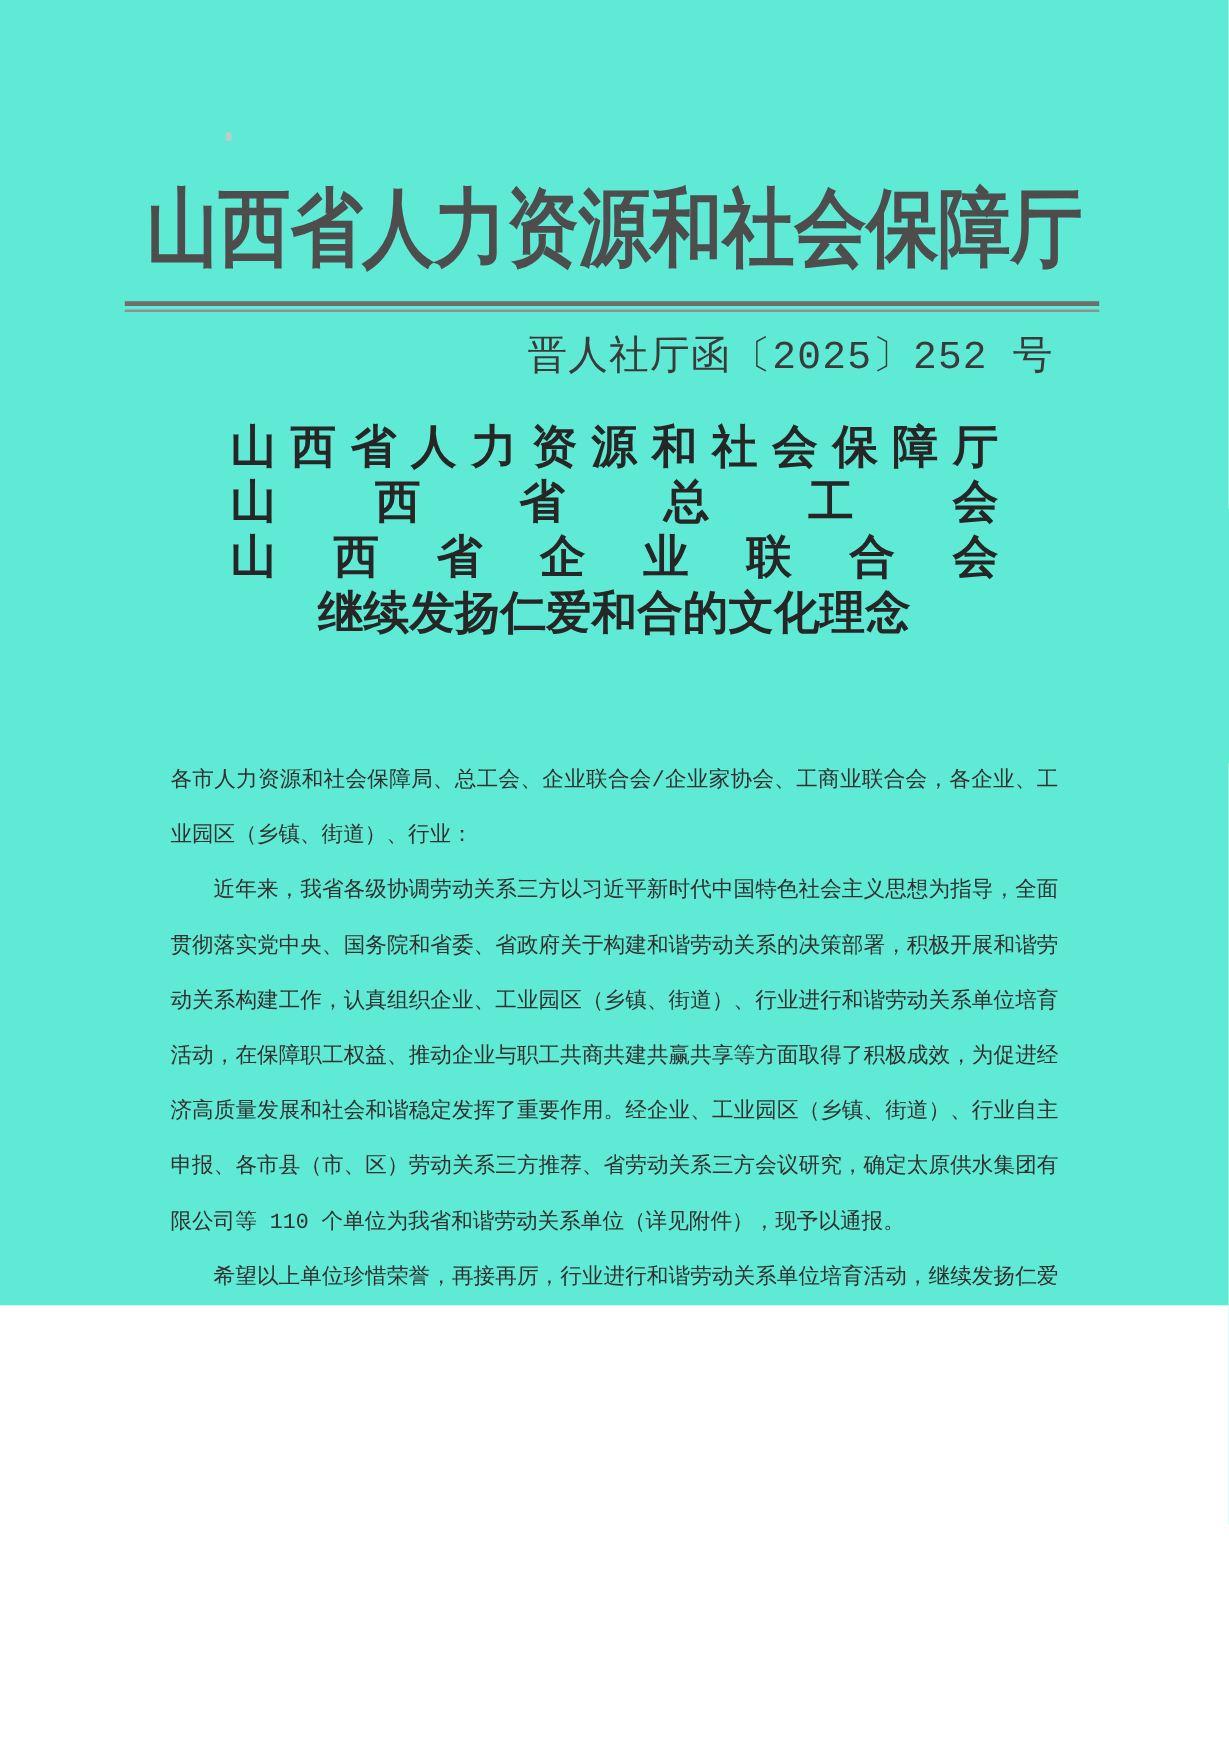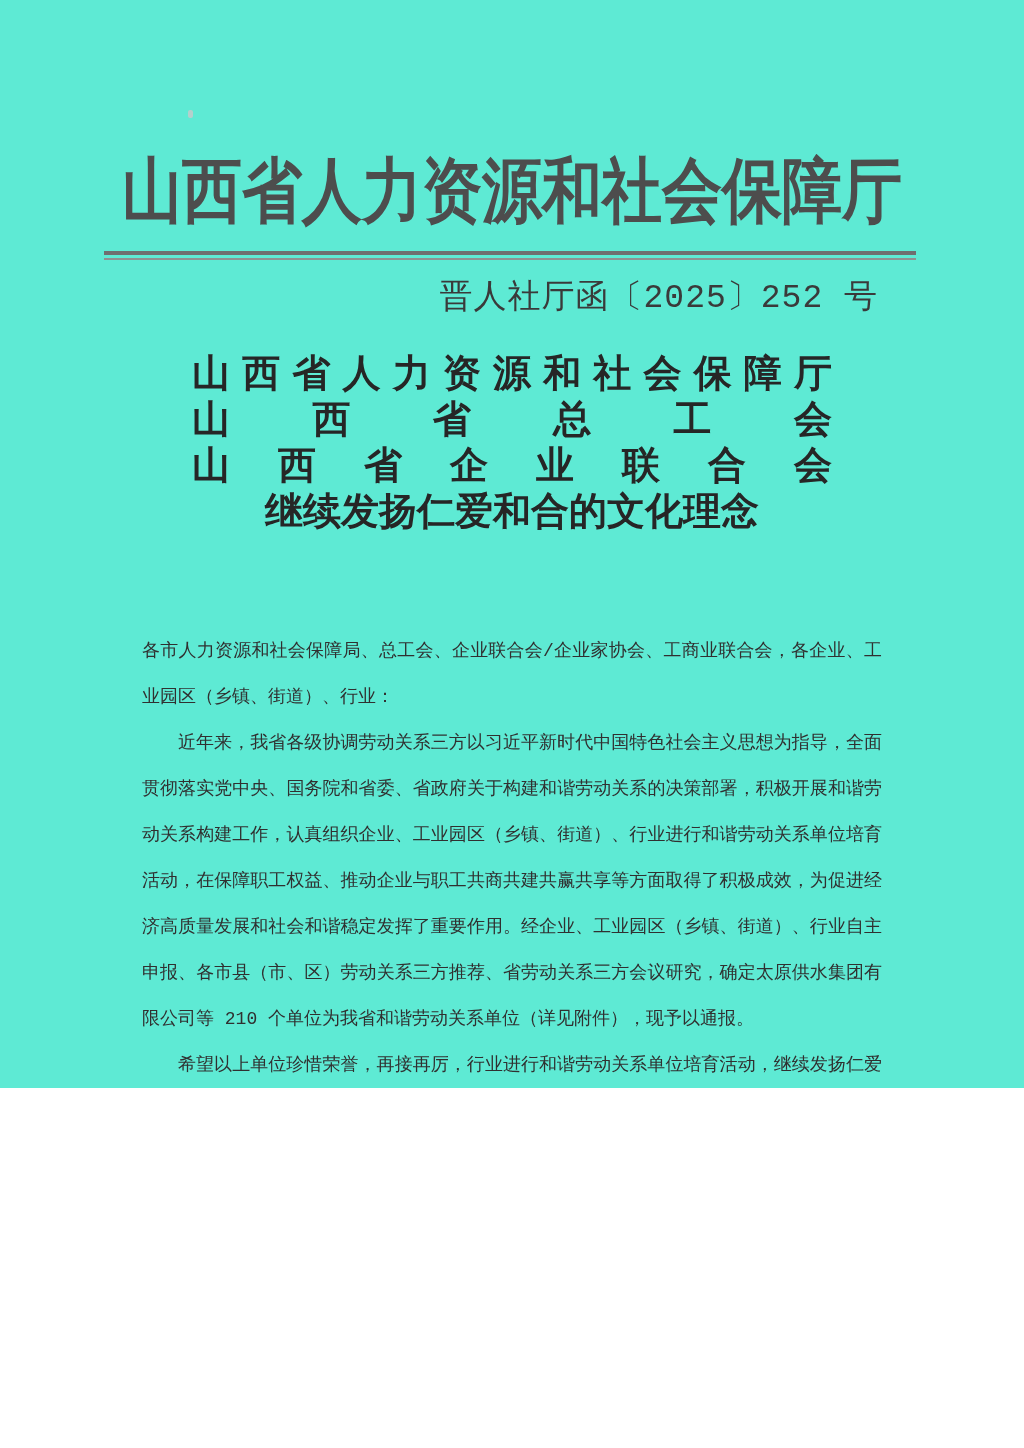--- a/index.html
+++ b/index.html
@@ -118,21 +118,21 @@
 
   <div class="title-block">
     <div class="title-line justify">山西省人力资源和社会保障厅</div>
     <div class="title-line justify">山西省总工会</div>
     <div class="title-line justify">山西省企业联合会</div>
     <div class="title-line center">继续发扬仁爱和合的文化理念</div>
   </div>
 
   <div class="body-text">
     <p class="para">各市人力资源和社会保障局、总工会、企业联合会/企业家协会、工商业联合会，各企业、工业园区（乡镇、街道）、行业：</p>
-    <p class="para indent">近年来，我省各级协调劳动关系三方以习近平新时代中国特色社会主义思想为指导，全面贯彻落实党中央、国务院和省委、省政府关于构建和谐劳动关系的决策部署，积极开展和谐劳动关系构建工作，认真组织企业、工业园区（乡镇、街道）、行业进行和谐劳动关系单位培育活动，在保障职工权益、推动企业与职工共商共建共赢共享等方面取得了积极成效，为促进经济高质量发展和社会和谐稳定发挥了重要作用。经企业、工业园区（乡镇、街道）、行业自主申报、各市县（市、区）劳动关系三方推荐、省劳动关系三方会议研究，确定太原供水集团有限公司等 210 个单位为我省和谐劳动关系单位（详见附件），现予以通报。</p>
+    <p class="para indent">近年来，我省各级协调劳动关系三方以习近平新时代中国特色社会主义思想为指导，全面贯彻落实党中央、国务院和省委、省政府关于构建和谐劳动关系的决策部署，积极开展和谐劳动关系构建工作，认真组织企业、工业园区（乡镇、街道）、行业进行和谐劳动关系单位培育活动，在保障职工权益、推动企业与职工共商共建共赢共享等方面取得了积极成效，为促进经济高质量发展和社会和谐稳定发挥了重要作用。经企业、工业园区（乡镇、街道）、行业自主申报、各市县（市、区）劳动关系三方推荐、省劳动关系三方会议研究，确定太原供水集团有限公司等 110 个单位为我省和谐劳动关系单位（详见附件），现予以通报。</p>
     <p class="para indent">希望以上单位珍惜荣誉，再接再厉，行业进行和谐劳动关系单位培育活动，继续发扬仁爱和合的文化理念，为全省当标杆、做表率，充分发挥示范引领作用，为推动新时代和谐劳动关系工作</p>
   </div>
 
   <div class="rule rule-footer">
     <div class="rule-thin"></div>
     <div class="rule-thick"></div>
   </div>
 
 </div>
 

